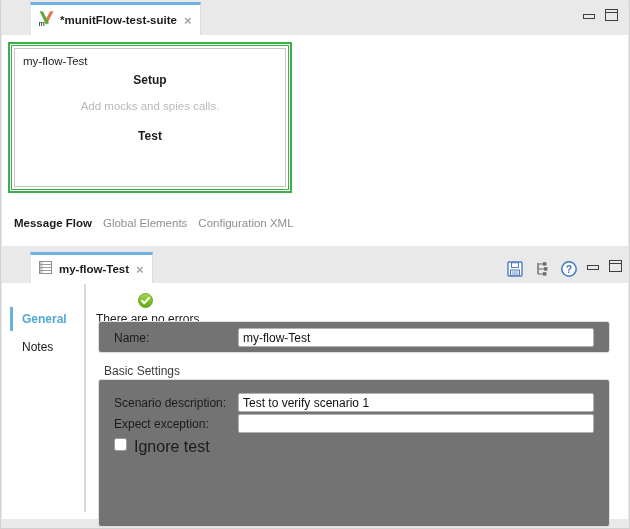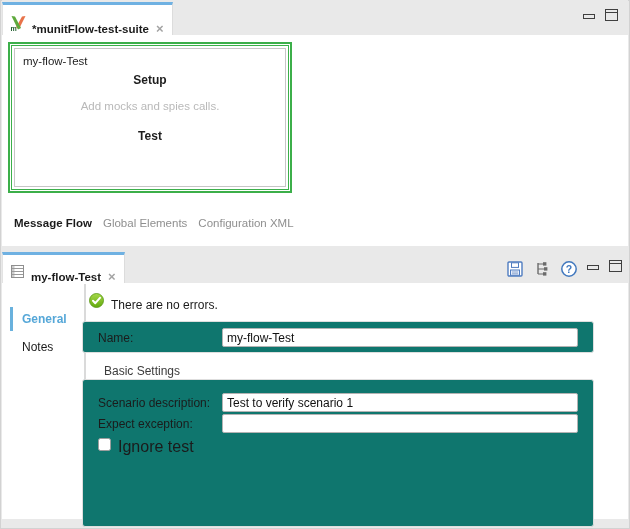--- a/index.html
+++ b/index.html
@@ -8,24 +8,24 @@
     position:relative; width:630px; height:529px;
     background:#e9e9e9; overflow:hidden;
     font-family:"Liberation Sans", sans-serif;
     color:#1a1a1a;
     outline:1px solid #d2d2d2; outline-offset:-1px;
   }
   
   .tabbar-top { position:absolute; left:2px; top:0; right:2px; height:35px; background:#e9e9e9; }
   .tabbar-bottom { position:absolute; left:2px; top:246px; right:2px; height:37px; background:#e9e9e9; }
   .tab {
-    position:absolute; display:inline-flex; align-items:flex-end;
+    position:absolute; display:inline-flex; align-items:center;
     background:#ffffff; border-top:3px solid #6fb1e2;
     border-right:1px solid #dcdcdc; border-left:1px solid #e3e3e3;
-    padding:0 8px 0 7px; white-space:nowrap; cursor:default;
+    padding:0 8px 0 7px; white-space:nowrap; cursor:default;margin-left:28px;
   }
   .tab-1 { left:0; top:2px; height:33px; }
   .tab-2 { left:0; top:6px; height:31px; }
   .tab-label { font-size:11.5px; font-weight:bold; color:#1b1b1b; margin-left:5px; }
   .tab-close { color:#a3a3a3; font-size:13px; font-weight:bold; margin-left:7px; line-height:1; }
   
   .winctrl { position:absolute; display:flex; align-items:flex-end; gap:10px; }
   .winctrl-top { right:10px; top:9px; }
   .winctrl-bottom { right:8px; top:260px; }
   .icon-min { width:12px; height:5px; border:1px solid #3f3f3f; margin-bottom:2px; }
@@ -51,25 +51,25 @@
   .view-tab { color:#8f8f8f; cursor:default; }
   .view-tab.active { color:#1b1b1b; font-weight:bold; }
   
   .content-bottom { position:absolute; left:2px; top:283px; right:2px; height:236px; background:#ffffff; }
   .toolbar { position:absolute; right:52px; top:259px; display:flex; align-items:center; gap:8px; }
   .toolbar .tbtn { display:inline-flex; align-items:center; justify-content:center; width:19px; height:19px; }
   .sidebar-divider { position:absolute; left:82px; top:1px; width:2px; height:228px; background:#dadada; }
   .side-item { position:absolute; left:20px; font-size:12px; color:#1b1b1b; cursor:default; }
   .side-item.active { color:#55a7d8; font-weight:bold;text-align:right; }
   .side-bar-indicator { position:absolute; left:8px; top:24px; width:3px; height:24px; background:#69b1dd; }
-  .status-row { position:absolute; left:87px; top:10px; display:flex; align-items:flex-end; }
+  .status-row { position:absolute; left:87px; top:10px; display:flex; align-items:center;flex-direction:column; }
   .status-text { font-size:12px; color:#1b1b1b; margin-left:7px; }
   .groupbox {
-    position:absolute; left:80px; width:512px;
-    background:#0f766e; border:1px solid #dedede; border-radius:3px;
+    position:absolute; left:96px; width:512px;
+    background:#737373; border:1px solid #dedede; border-radius:3px;
   }
   .group-name { top:38px; height:32px; }
   .group-basic { top:96px; height:148px; }
   .field-label { position:absolute; left:15px; font-size:12px; color:#1b1b1b; }
   .field-input {
     position:absolute; left:139px; width:356px; height:19px;
     border:1px solid #b3b3b3; border-radius:2px; background:#fff;
     font-family:"Liberation Sans", sans-serif; font-size:12px; color:#111;
     padding:0 4px; outline:none;
   }

